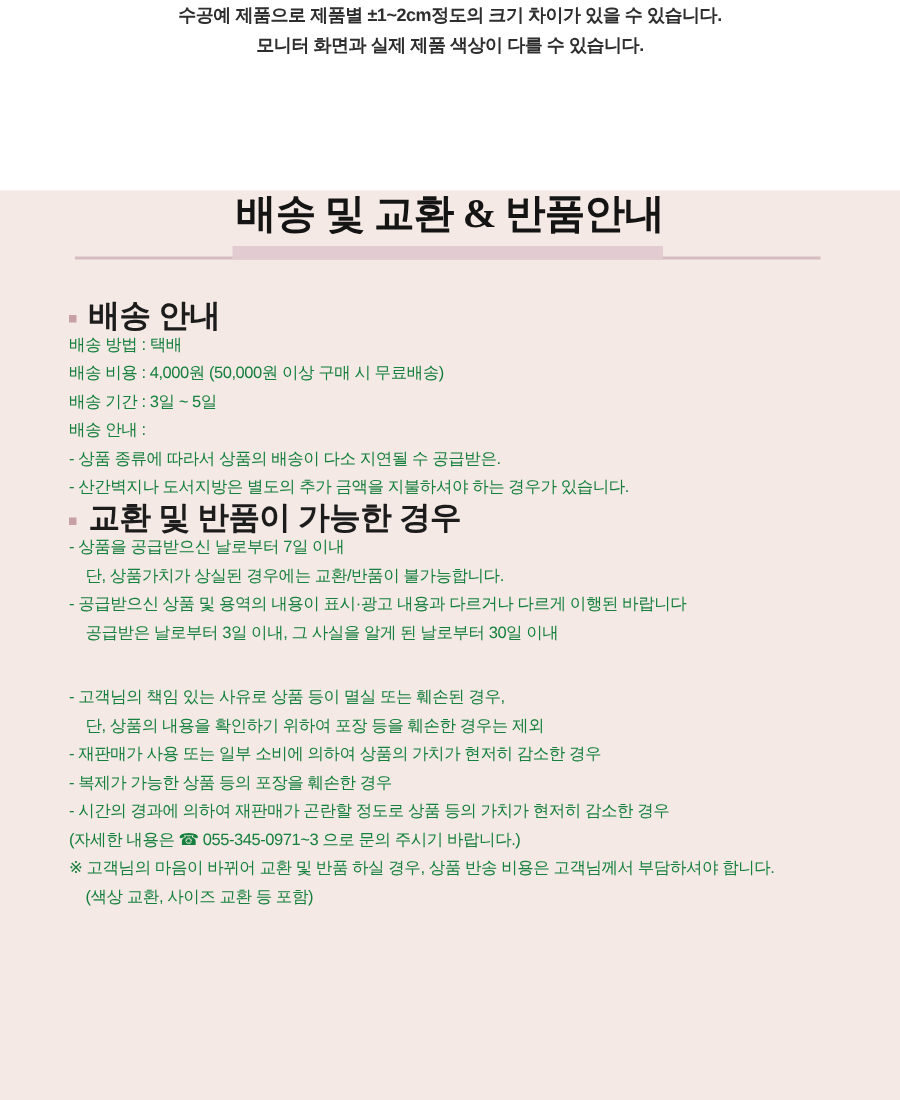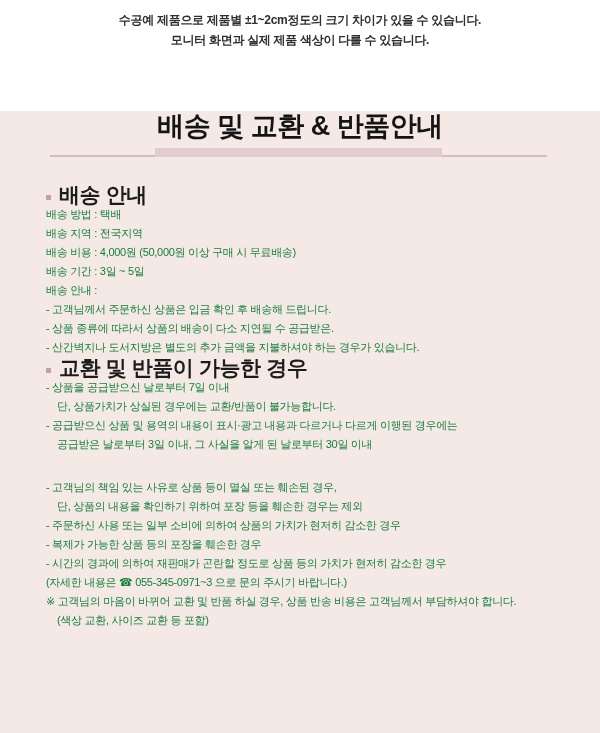--- a/index.html
+++ b/index.html
@@ -2,30 +2,30 @@
 <html><head>
 <meta charset="utf-8">
 <style>
   * { margin:0; padding:0; box-sizing:border-box; }
   html,body {
     width:600px; height:733px;
     background:#ffffff;
     font-family:"Liberation Sans","DejaVu Sans",sans-serif;
     overflow:hidden;
   }
-  .top-notice { height:75px; padding-top:10px; text-align:center; background:#ffffff; }
+  .top-notice { height:75px; padding-top:0; text-align:center; background:#ffffff; }
   .top-notice p {
     font-size:12px; font-weight:700; color:#2e2e2e;
     line-height:20px; letter-spacing:-0.3px;
   }
   .panel { height:658px; background:#f4e9e4; }
   .panel-title {
-    margin-top:36px; text-align:center;
+    margin-top:52px; text-align:center;
     font-size:27px; font-weight:800; color:#141414;
-    line-height:30px; letter-spacing:-0.5px;
+    line-height:30px; letter-spacing:-0.5px;font-family:Liberation Serif, serif;
   }
   .divider { position:relative; height:10px; margin-top:7px; }
   .divider .thin  { position:absolute; left:50px;  width:497px; top:7px; height:1.5px; background:#d6bcc1; }
   .divider .thick { position:absolute; left:155px; width:287px; top:0;   height:9px;   background:#e2ccd1; }
   .content { padding:26px 8px 0 46px; }
   .sec-heading {
     font-size:21px; font-weight:800; color:#1c1c1c;
     line-height:21px; letter-spacing:-0.4px;
   }
   .bullet {
@@ -56,41 +56,39 @@
   <div class="divider">
     <div class="thin"></div>
     <div class="thick"></div>
   </div>
 
   <div class="content">
 
     <div class="section s1">
       <h2 class="sec-heading"><span class="bullet"></span><span>배송 안내</span></h2>
       <p class="line">배송 방법 : 택배</p>
-      <p class="line">배송 지역 : 전국지역</p>
       <p class="line">배송 비용 : 4,000원 (50,000원 이상 구매 시 무료배송)</p>
       <p class="line">배송 기간 : 3일 ~ 5일</p>
       <p class="line">배송 안내 :</p>
-      <p class="line">- 고객님께서 주문하신 상품은 입금 확인 후 배송해 드립니다.</p>
       <p class="line">- 상품 종류에 따라서 상품의 배송이 다소 지연될 수 공급받은.</p>
       <p class="line">- 산간벽지나 도서지방은 별도의 추가 금액을 지불하셔야 하는 경우가 있습니다.</p>
     </div>
 
     <div class="section s2">
       <h2 class="sec-heading"><span class="bullet"></span><span>교환 및 반품이 가능한 경우</span></h2>
       <p class="line">- 상품을 공급받으신 날로부터 7일 이내</p>
       <p class="line indent">단, 상품가치가 상실된 경우에는 교환/반품이 불가능합니다.</p>
-      <p class="line">- 공급받으신 상품 및 용역의 내용이 표시·광고 내용과 다르거나 다르게 이행된 경우에는</p>
+      <p class="line">- 공급받으신 상품 및 용역의 내용이 표시·광고 내용과 다르거나 다르게 이행된 바랍니다</p>
       <p class="line indent">공급받은 날로부터 3일 이내, 그 사실을 알게 된 날로부터 30일 이내</p>
     </div>
 
     <div class="section s3">
       <p class="line">- 고객님의 책임 있는 사유로 상품 등이 멸실 또는 훼손된 경우,</p>
       <p class="line indent">단, 상품의 내용을 확인하기 위하여 포장 등을 훼손한 경우는 제외</p>
-      <p class="line">- 주문하신 사용 또는 일부 소비에 의하여 상품의 가치가 현저히 감소한 경우</p>
+      <p class="line">- 재판매가 사용 또는 일부 소비에 의하여 상품의 가치가 현저히 감소한 경우</p>
       <p class="line">- 복제가 가능한 상품 등의 포장을 훼손한 경우</p>
       <p class="line">- 시간의 경과에 의하여 재판매가 곤란할 정도로 상품 등의 가치가 현저히 감소한 경우</p>
       <p class="line">(자세한 내용은 ☎ 055-345-0971~3 으로 문의 주시기 바랍니다.)</p>
     </div>
 
     <div class="footnote">
       <p class="line">※ 고객님의 마음이 바뀌어 교환 및 반품 하실 경우, 상품 반송 비용은 고객님께서 부담하셔야 합니다.</p>
       <p class="line indent">(색상 교환, 사이즈 교환 등 포함)</p>
     </div>
 

